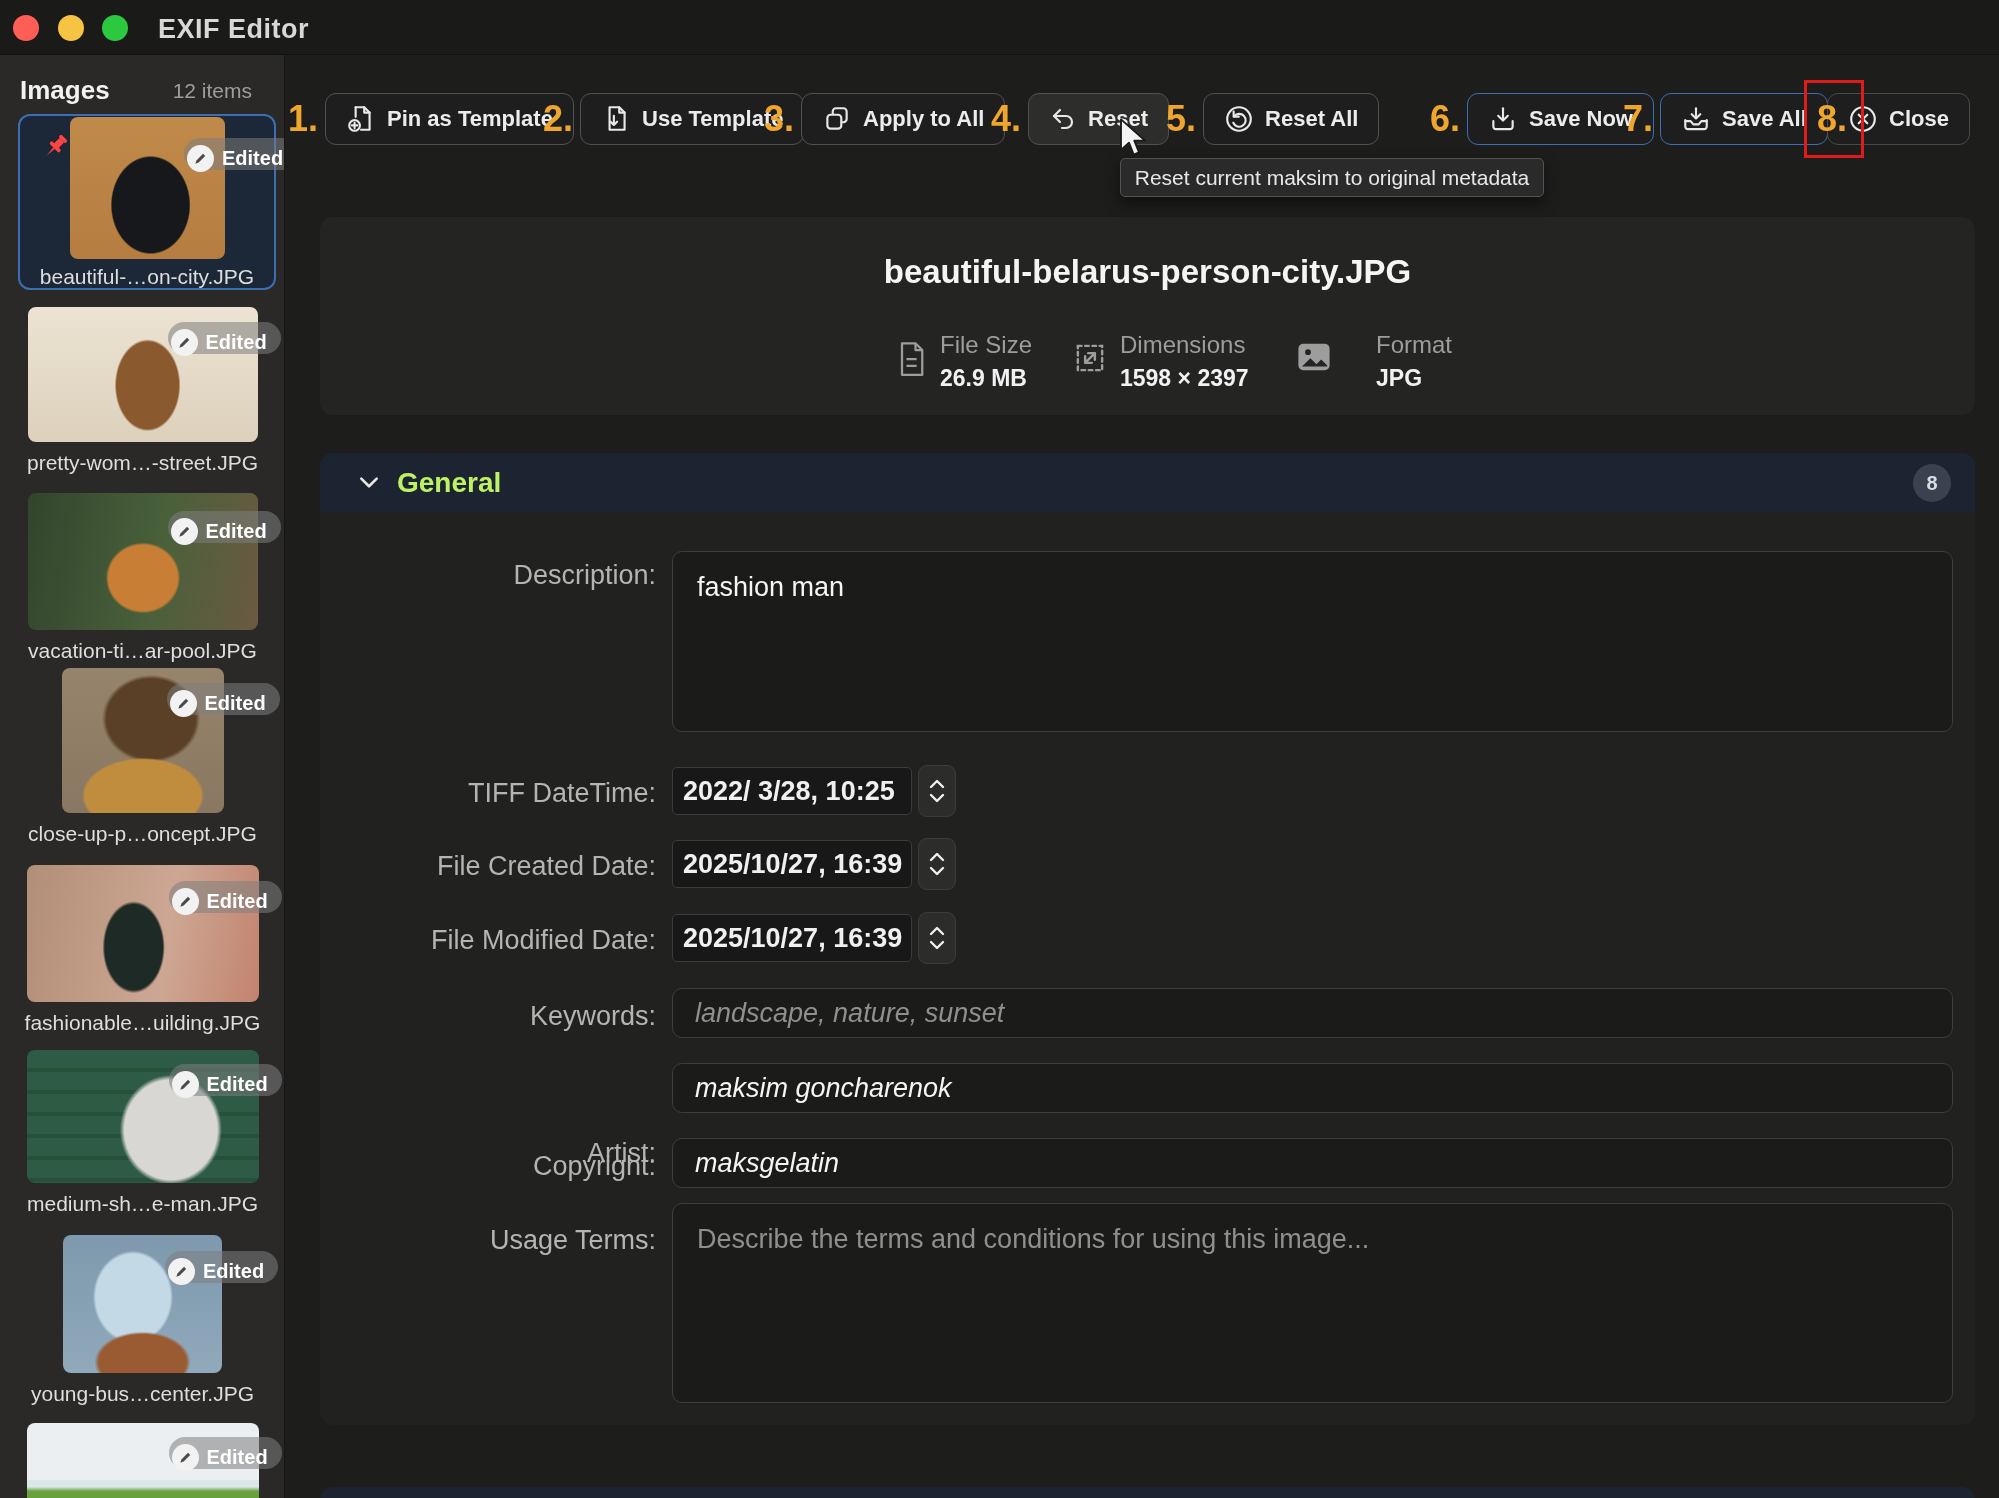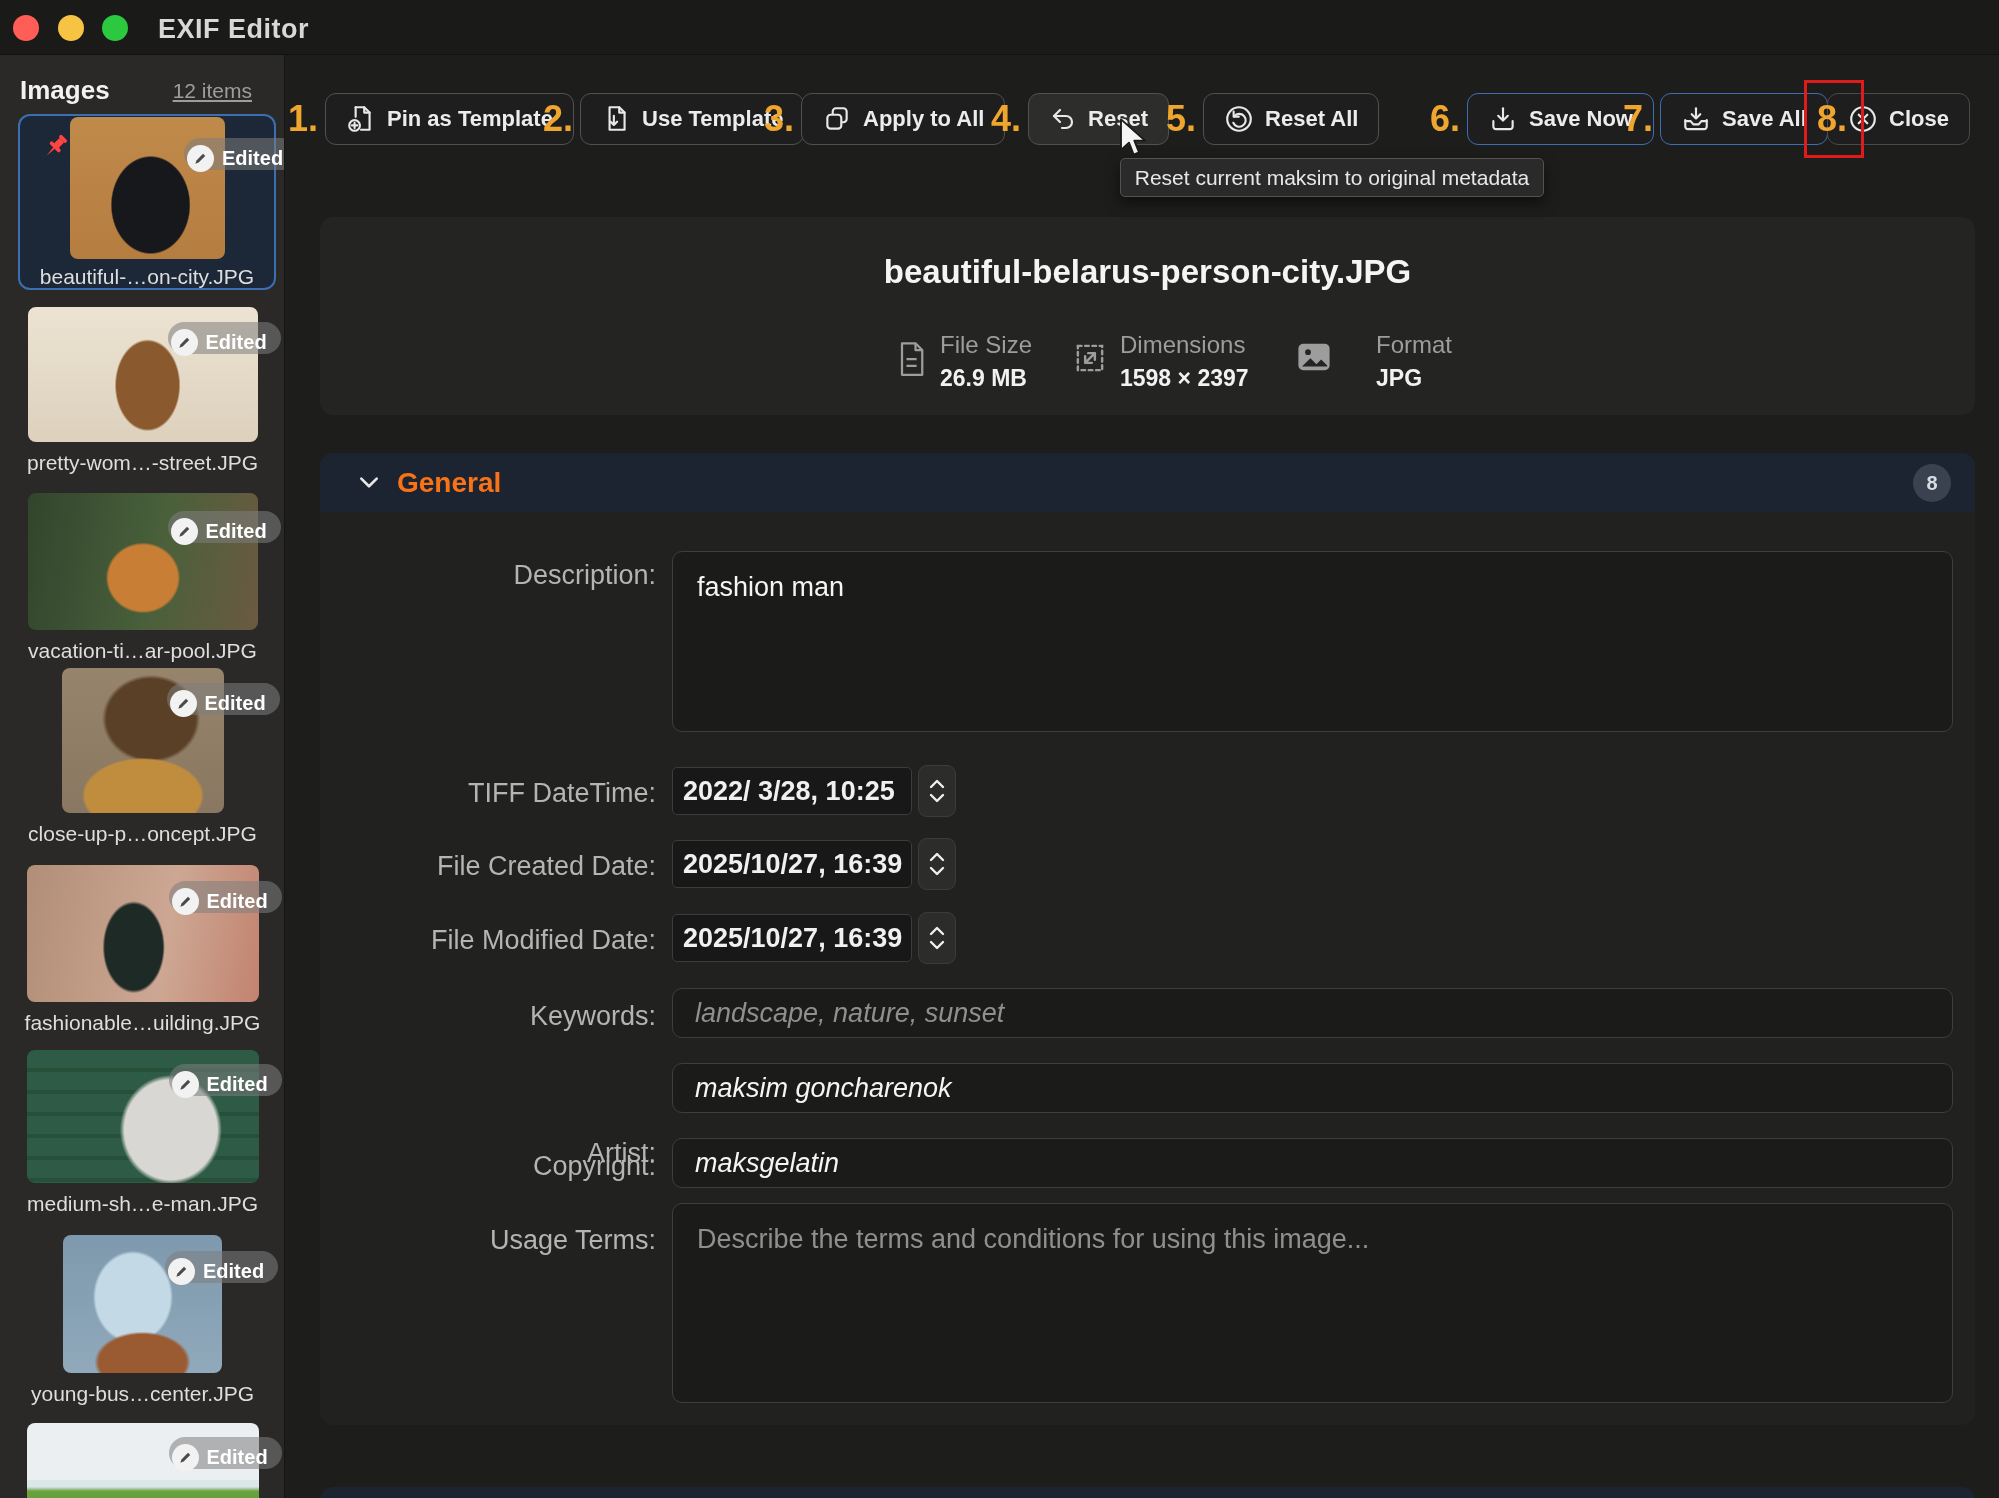--- a/index.html
+++ b/index.html
@@ -21,21 +21,21 @@
   .win-title {
     position:absolute; left:158px; top:14px;
     font-size:27px; font-weight:bold; color:#d8d8d8; letter-spacing:.5px;text-align:center;
   }
   
   .sidebar {
     position:absolute; left:0; top:55px; width:285px; height:1443px;
     background:#2a2928; border-right:1px solid #151515; overflow:hidden;
   }
   .sb-head-title { position:absolute; left:20px; top:20px; font-size:26px; font-weight:bold; color:#f2f2f2; }
-  .sb-head-count { position:absolute; right:32px; top:24px; font-size:21px; color:#9d9d9c;text-decoration:underline; }
+  .sb-head-count { position:absolute; right:32px; top:24px; font-size:21px; color:#9d9d9c; }
   .side-item { position:absolute; left:0; width:285px; }
   .fname { width:100%; text-align:center; font-size:21px; color:#dedede; margin-top:9px; white-space:nowrap; overflow:hidden; }
   .thumb { position:relative; border-radius:8px; margin:0 auto; overflow:visible; }
   .sel-card {
     position:absolute; left:18px; top:59px; width:258px; height:176px;
     background:#1c2737; border:2px solid #3c6fb1; border-radius:12px;
   }
   .edited-badge {
     position:absolute; display:flex; align-items:center; gap:8px;
     height:32px; padding:8px 14px 0 3px; border-radius:16px;
@@ -107,21 +107,21 @@
   .section {
     position:absolute; left:320px; top:453px; width:1655px; height:972px;
     background:#212120; border-radius:13px;
   }
   .sec-bar {
     position:absolute; left:0; top:0; width:100%; height:59px;
     background:#1c2431; border-radius:13px 13px 0 0;
     display:flex; align-items:center; cursor:default;
   }
   .sec-chevron { margin-left:38px; display:flex; }
-  .sec-title { margin-left:17px; font-size:28px; font-weight:bold; color:#f97316; }
+  .sec-title { margin-left:17px; font-size:28px; font-weight:bold; color:#bef264; }
   .sec-badge {
     position:absolute; right:24px; top:11px; width:38px; height:38px; border-radius:50%;
     background:#39424e; color:#d7dde3; font-size:20px; font-weight:bold;
     display:flex; align-items:center; justify-content:center;
   }
   .frm-label { position:absolute; left:0; width:336px; text-align:right;
     font-size:27px; color:#b4b4b3; white-space:nowrap; }
   .inp, .txa {
     position:absolute; left:352px; width:1281px;
     background:#1b1b1a; border:1px solid #3e3e3e; border-radius:10px;

